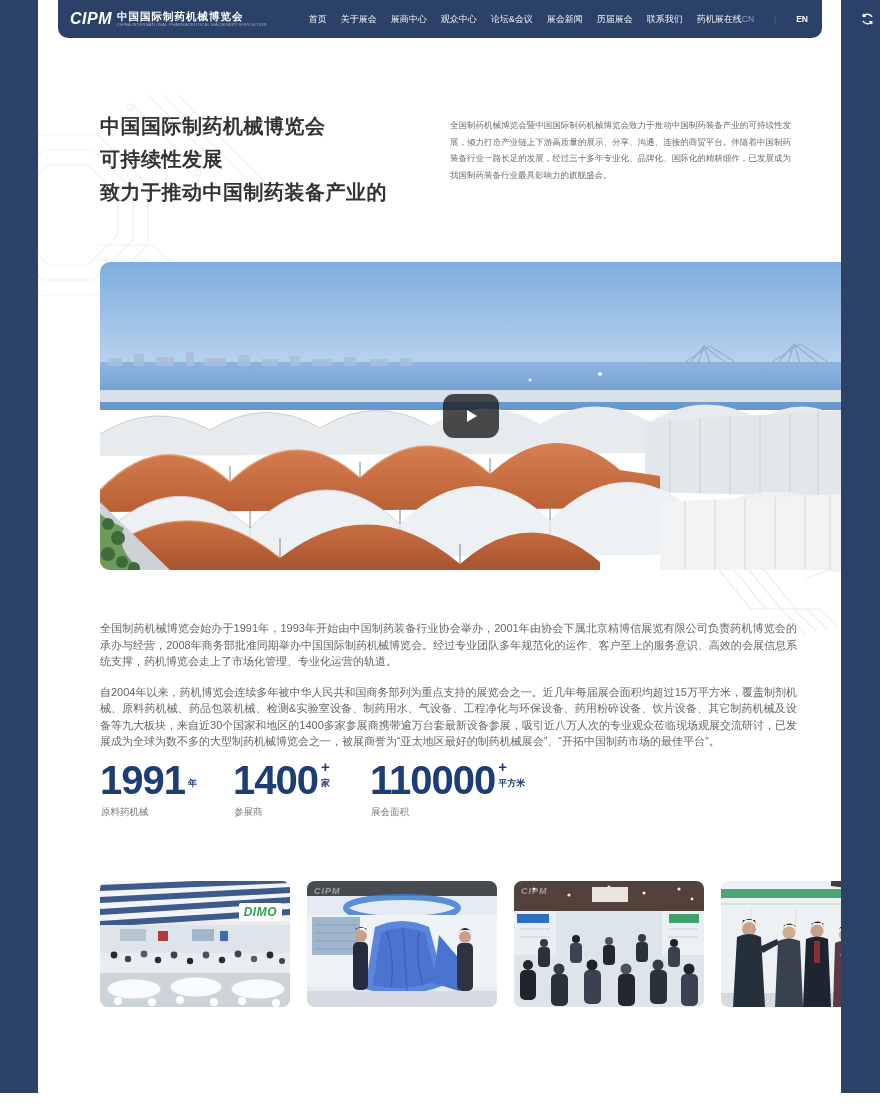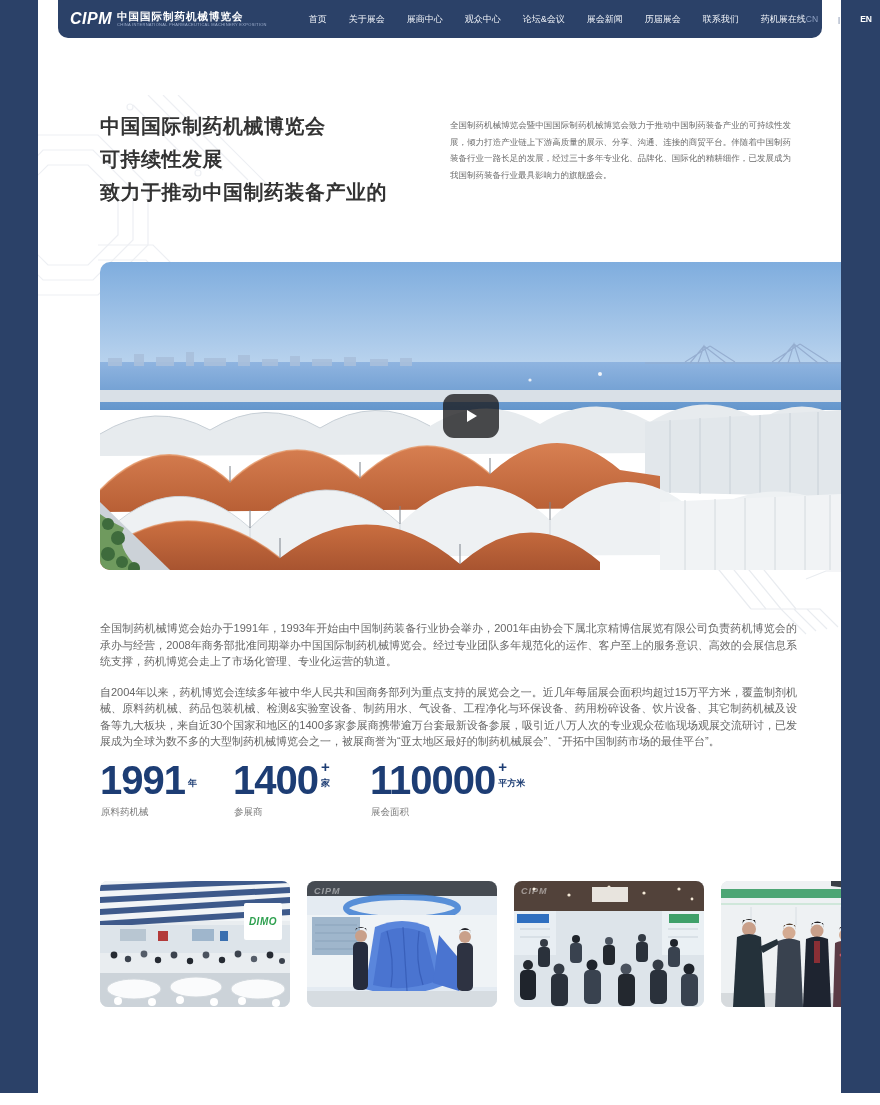--- a/index.html
+++ b/index.html
@@ -13,21 +13,21 @@
   .page { position:absolute; left:38px; top:0; width:803px; height:1093px; background:#ffffff; overflow:hidden; }
 
   
   .header { position:absolute; left:58px; top:0; width:764px; height:38px; background:#2b4168;
             border-radius:0 0 10px 10px; display:flex; align-items:center; padding:0 16px 0 12px; z-index:30; }
   .logo { display:flex; align-items:center; cursor:pointer; }
   .logo-cipm { color:#ffffff; font-weight:800; font-size:16px; letter-spacing:.5px; font-style:italic; }
   .logo-names { margin-left:5px; display:flex; flex-direction:column; line-height:1.1; }
   .logo-cn { color:#ffffff; font-size:10.5px; font-weight:700; letter-spacing:1px; }
   .logo-en { color:#9fb0cf; font-size:4px; letter-spacing:.3px; margin-top:1px; white-space:nowrap; }
-  .nav { display:flex; gap:22px; margin-left:42px; }
+  .nav { display:flex; gap:14px; margin-left:42px; }
   .nav-item { color:#f2f5fa; font-size:9px; cursor:pointer; white-space:nowrap; }
   .header-right { margin-left:auto; display:flex; align-items:center; gap:20px; }
   .lang-cn { color:#8ea0c2; font-size:8.5px; cursor:pointer; }
   .lang-div { color:#5d6f95; font-size:8px; }
   .lang-en { color:#ffffff; font-size:8.5px; font-weight:700; cursor:pointer; }
   .hicon { width:13px; height:13px; display:flex; align-items:center; justify-content:center; cursor:pointer; }
 
   
   .pattern { position:absolute; pointer-events:none; }
   .pattern-left { left:0; top:95px; }
@@ -60,21 +60,21 @@
   .stat-plus { color:#1d3d74; font-size:15px; font-weight:800; line-height:10px; min-height:10px; }
   .stat-unit { color:#1d3d74; font-size:9px; font-weight:600; }
   .stat-label { position:absolute; top:46px; left:1px; color:#7a7a7a; font-size:9.5px; white-space:nowrap; }
 
   
   .gallery { position:absolute; left:62px; top:881px; display:flex; gap:17px; }
   .photo { position:relative; width:190px; height:126px; border-radius:8px; overflow:hidden;
            flex:0 0 auto; cursor:pointer; background:#dde3e8; }
   .photo svg { display:block; }
   .photo-sign { position:absolute; right:8px; top:22px; background:#ffffff; color:#2ea04f;
-                font-size:10px; font-weight:800; font-style:italic; padding:13px 5px; border-radius:2px; letter-spacing:.5px; }
+                font-size:12px; font-weight:800; font-style:italic; padding:2px 5px; border-radius:2px; letter-spacing:.5px; }
   .photo-watermark { position:absolute; left:7px; top:5px; color:#ffffff; opacity:.45;
                      font-size:9px; font-weight:800; font-style:italic; letter-spacing:1px; }
 </style>
 </head>
 <body>
 
 <div class="stage">
   <div class="backdrop"></div>
 
   <div class="page">

